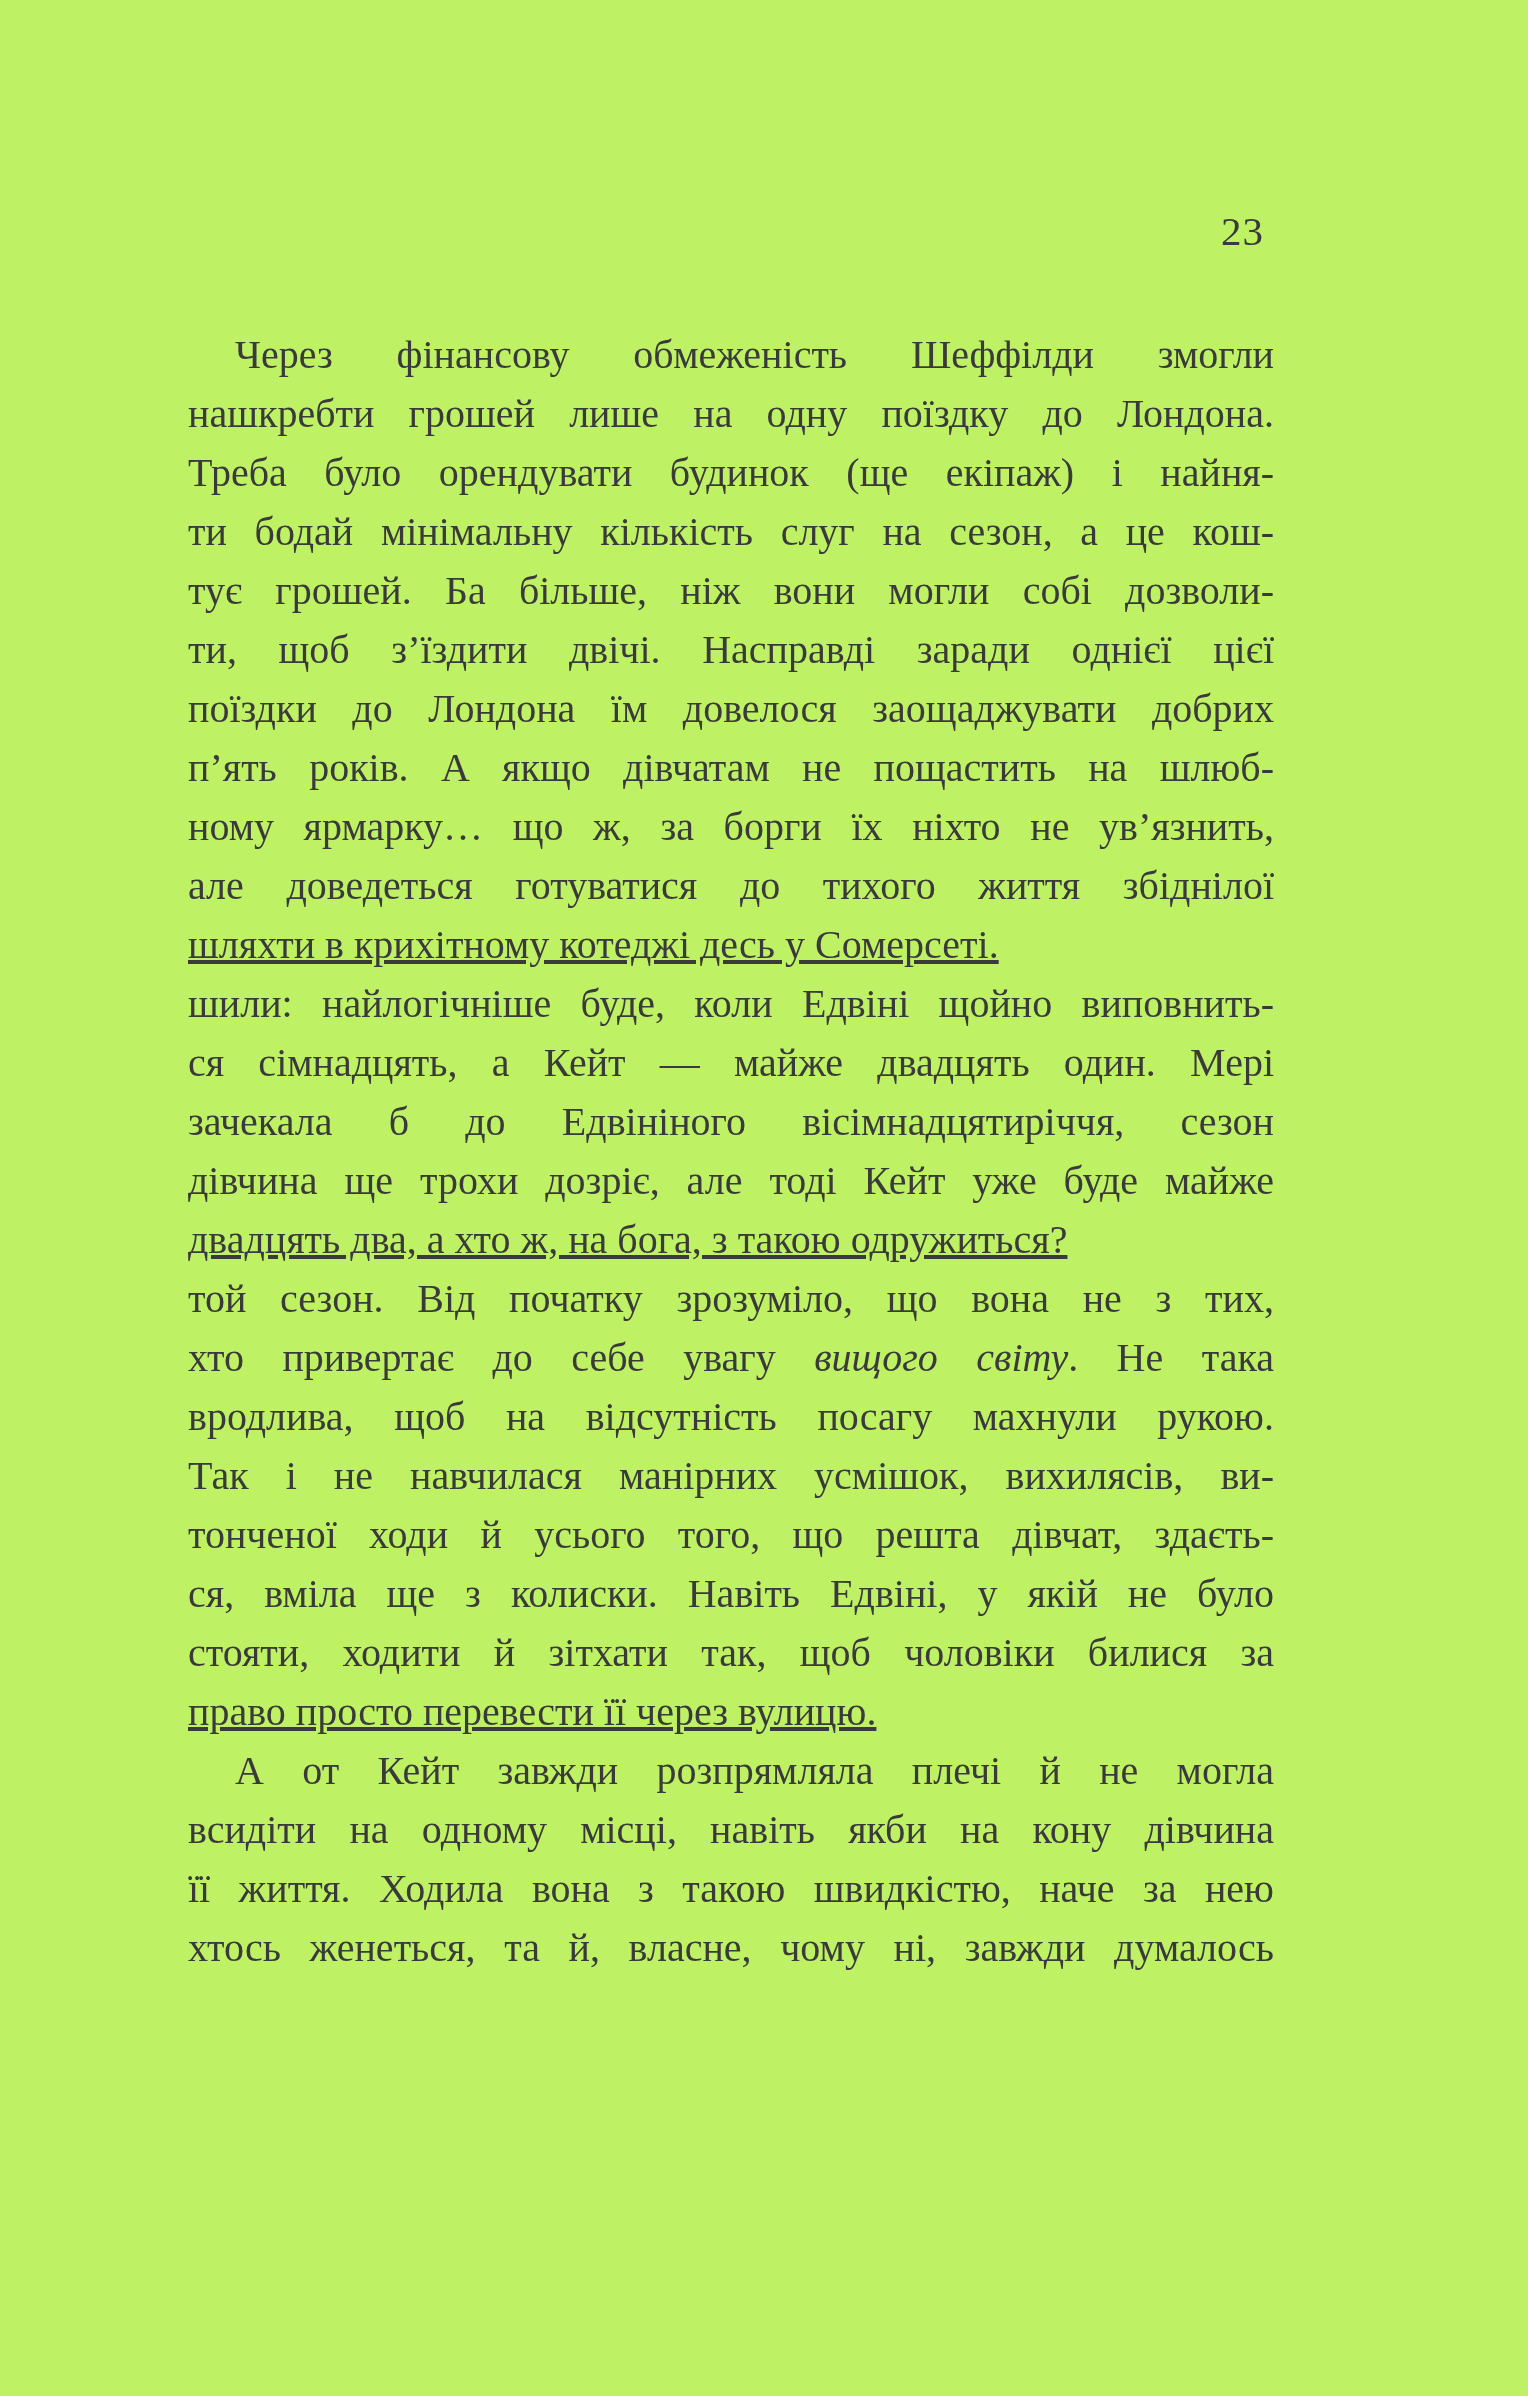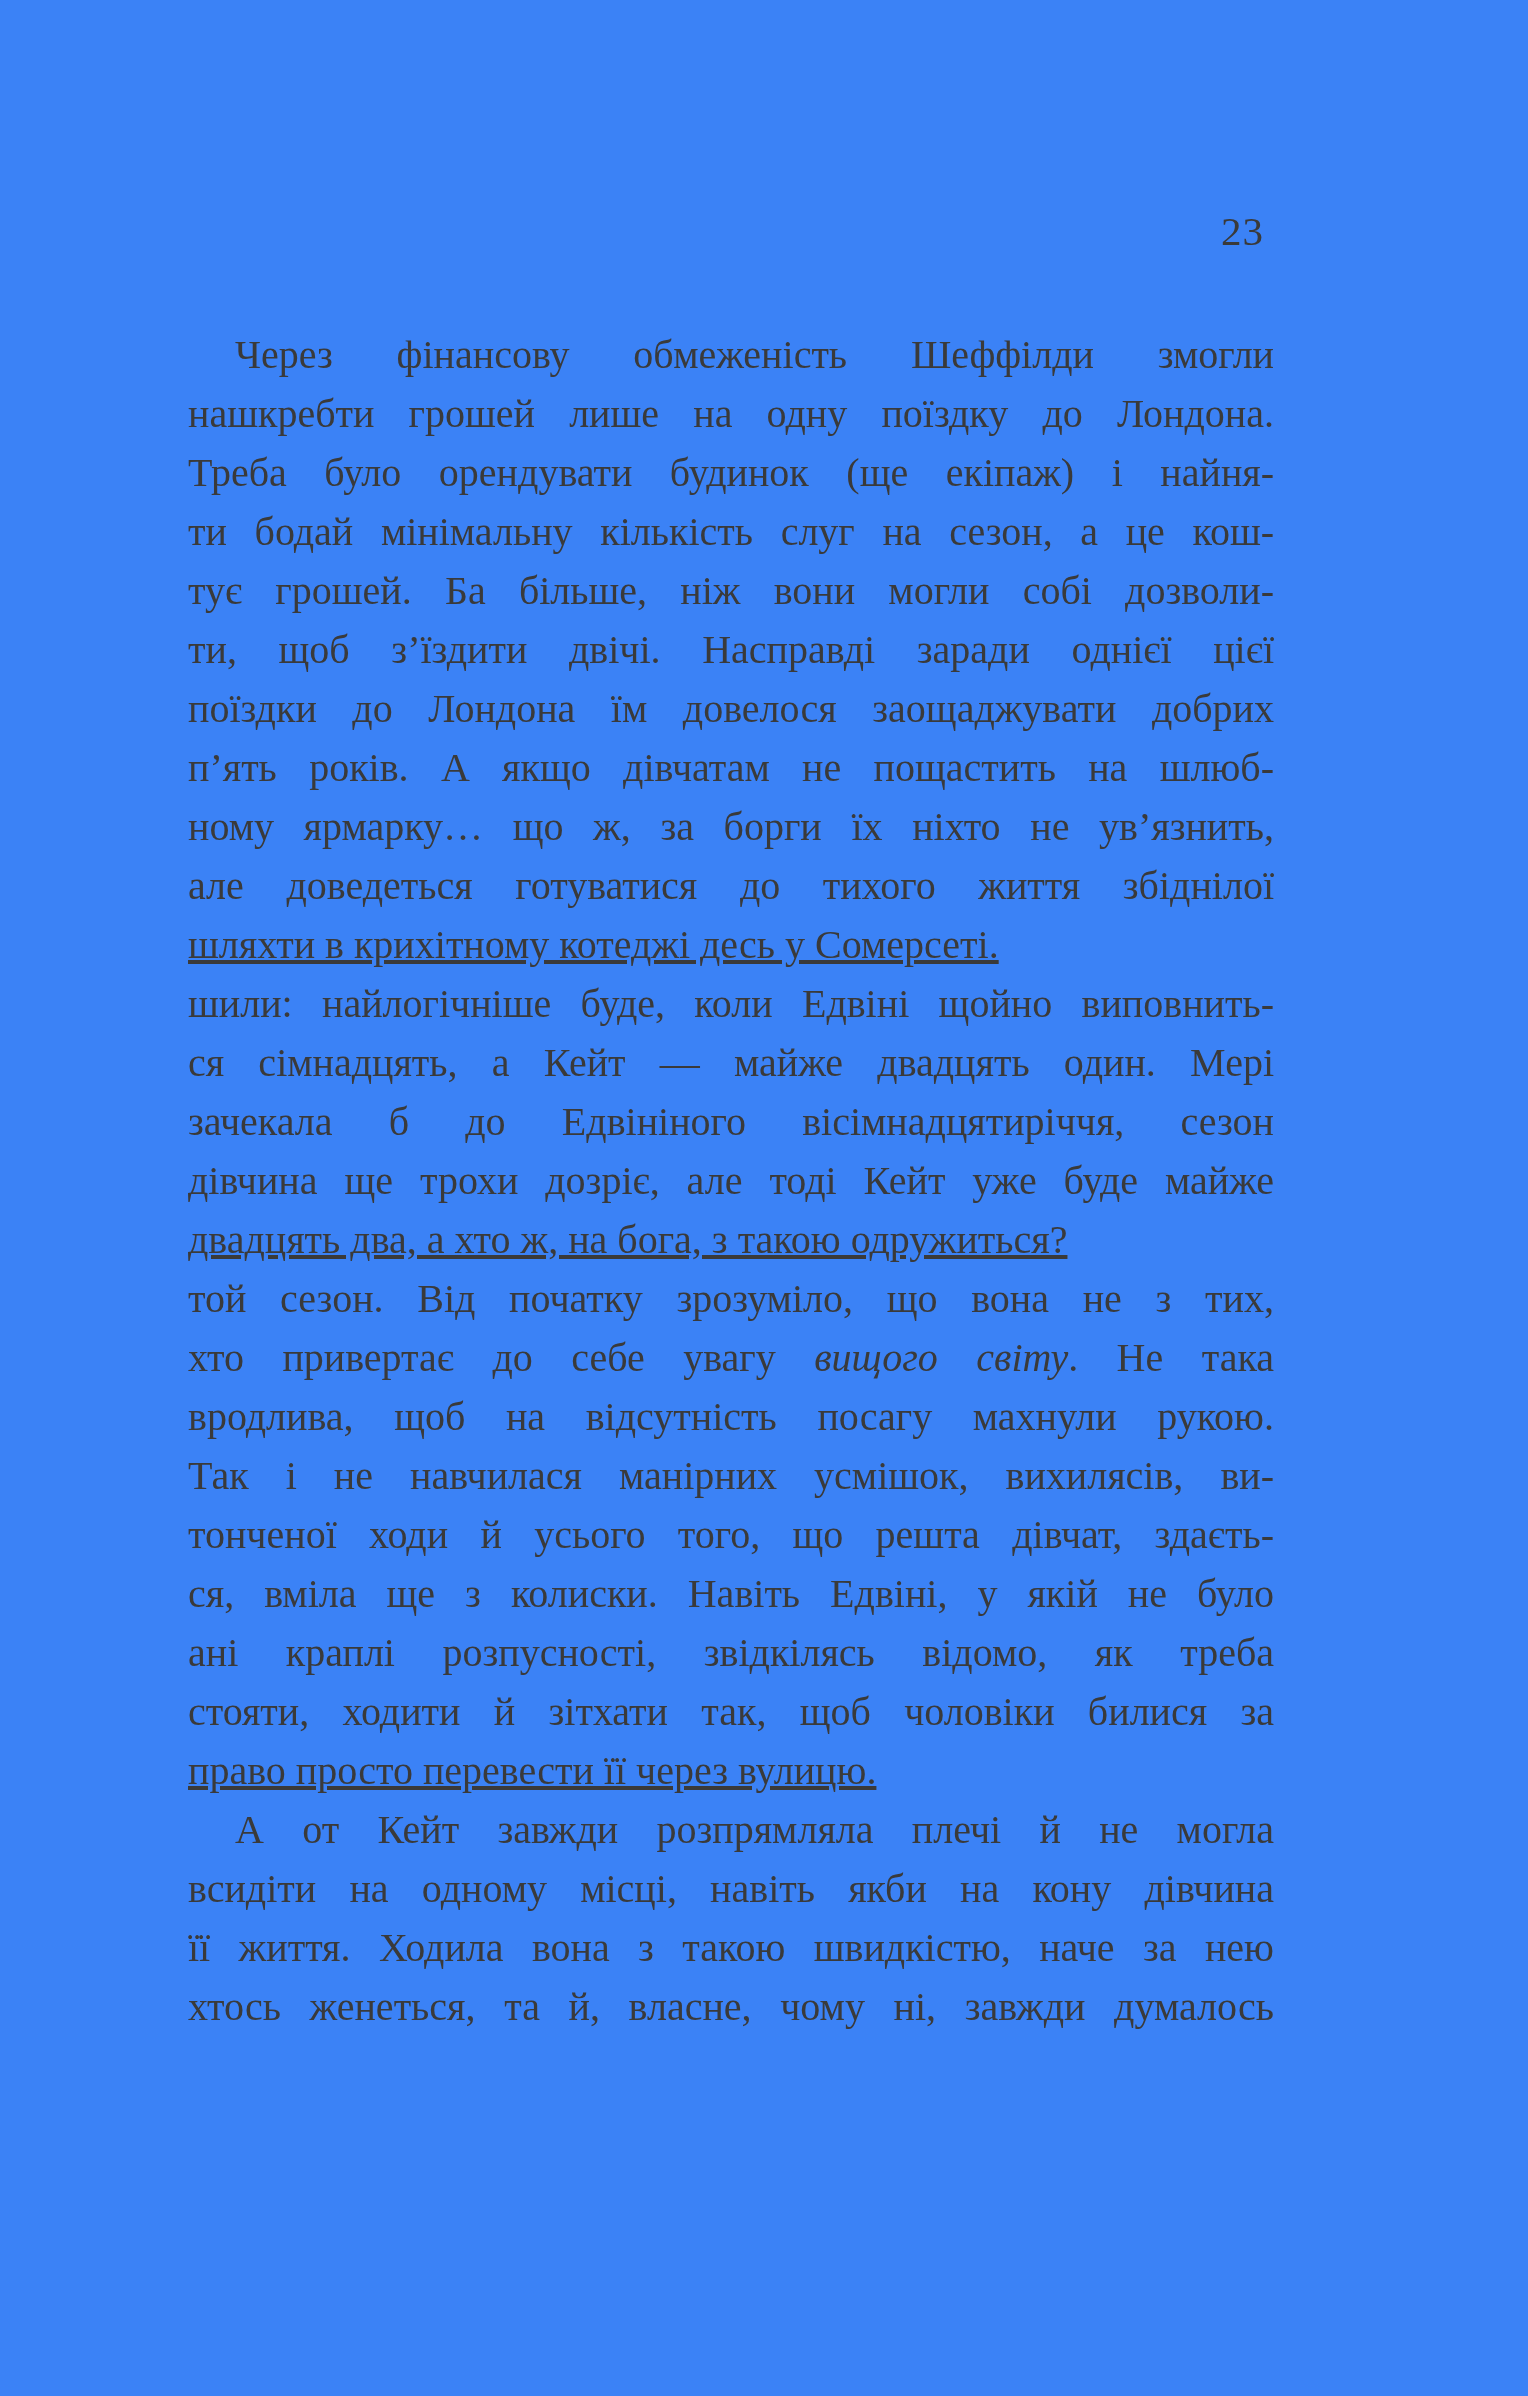--- a/index.html
+++ b/index.html
@@ -46,21 +46,21 @@
   .line.ragged {
     text-align: left;
     text-align-last: left;
     text-decoration: underline;
   }
   .line .it { font-style: italic; }
 </style>
 </head>
 <body style="background: rgb(0, 0, 0);">
 
-<div class="page" style="background: #3b82f6;">
+<div class="page" style="background: #bef264;">
   <div class="page-number" style="color: rgb(58, 58, 58);">23</div>
   <div class="text-block" style="color: rgb(58, 58, 58);">
       <div class="para">
         <div class="line indent">Через фінансову обмеженість Шеффілди змогли</div>
         <div class="line">нашкребти грошей лише на одну поїздку до Лондона.</div>
         <div class="line">Треба було орендувати будинок (ще екіпаж) і найня-</div>
         <div class="line">ти бодай мінімальну кількість слуг на сезон, а це кош-</div>
         <div class="line">тує грошей. Ба більше, ніж вони могли собі дозволи-</div>
         <div class="line">ти, щоб з’їздити двічі. Насправді заради однієї цієї</div>
         <div class="line">поїздки до Лондона їм довелося заощаджувати добрих</div>
@@ -76,21 +76,20 @@
         <div class="line">дівчина ще трохи дозріє, але тоді Кейт уже буде майже</div>
         <div class="line ragged">двадцять два, а хто ж, на бога, з такою одружиться?</div>
       </div>
       <div class="para">
         <div class="line">той сезон. Від початку зрозуміло, що вона не з тих,</div>
         <div class="line"><span>хто привертає до себе увагу </span><span class="it">вищого світу</span><span>. Не така</span></div>
         <div class="line">вродлива, щоб на відсутність посагу махнули рукою.</div>
         <div class="line">Так і не навчилася манірних усмішок, вихилясів, ви-</div>
         <div class="line">тонченої ходи й усього того, що решта дівчат, здаєть-</div>
         <div class="line">ся, вміла ще з колиски. Навіть Едвіні, у якій не було</div>
-        <div class="line">ані краплі розпусності, звідкілясь відомо, як треба</div>
         <div class="line">стояти, ходити й зітхати так, щоб чоловіки билися за</div>
         <div class="line ragged">право просто перевести її через вулицю.</div>
       </div>
       <div class="para">
         <div class="line indent">А от Кейт завжди розпрямляла плечі й не могла</div>
         <div class="line">всидіти на одному місці, навіть якби на кону дівчина</div>
         <div class="line">її життя. Ходила вона з такою швидкістю, наче за нею</div>
         <div class="line">хтось женеться, та й, власне, чому ні, завжди думалось</div>
       </div>
     </div>

